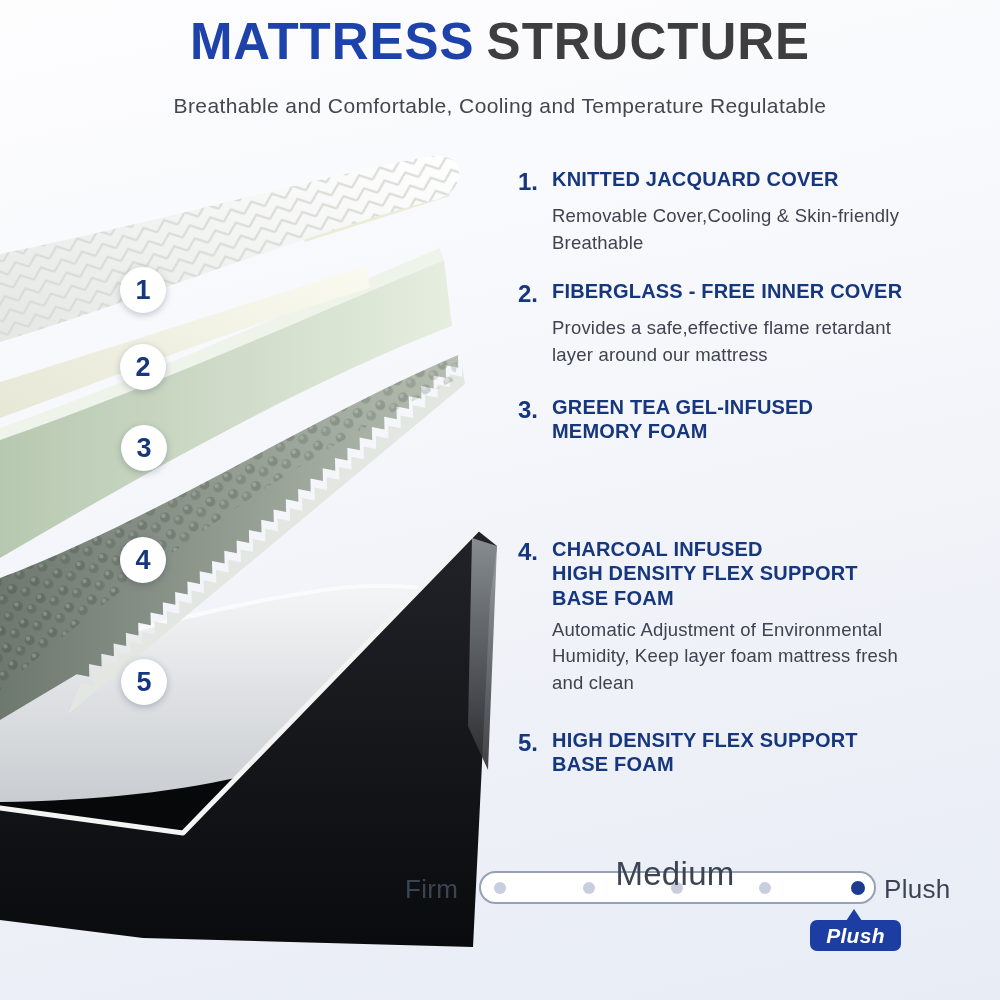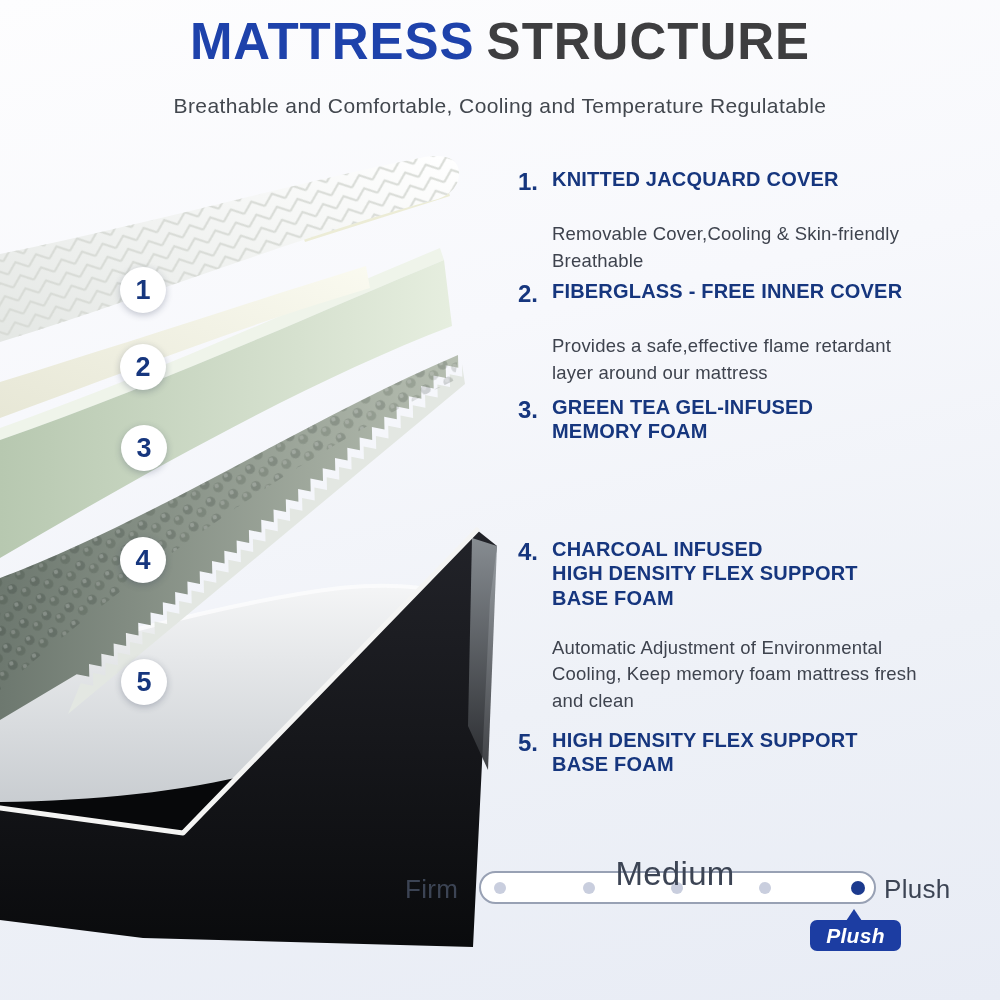--- a/index.html
+++ b/index.html
@@ -44,21 +44,21 @@
   .sec-head{display:flex;align-items:flex-start;}
   .sec-num{
     width:34px;flex:0 0 34px;font-weight:bold;font-size:24px;
     color:var(--heading-navy);line-height:1.22;
   }
   .sec-title{
     font-weight:bold;font-size:20px;color:var(--heading-navy);
     line-height:1.22;letter-spacing:.2px;white-space:pre-line;
   }
   .sec-desc{
-    margin-left:34px;margin-top:25px;font-size:18.5px;line-height:1.42;
+    margin-left:34px;margin-top:7px;font-size:18.5px;line-height:1.42;
     color:var(--body-text);white-space:pre-line;letter-spacing:.2px;
   }
   
   .scale-label{position:absolute;font-size:26px;color:var(--scale-text);letter-spacing:.3px;}
   .scale-track{
     position:absolute;left:479px;top:871px;width:397px;height:33px;
     background:#ffffff;border:2px solid var(--track-border);border-radius:18px;
     box-sizing:border-box;
   }
   .scale-dot{
@@ -187,21 +187,21 @@
   </div>
 
   <div class="section" style="top:537px;">
     <div class="sec-head">
       <span class="sec-num">4.</span>
       <span class="sec-title">CHARCOAL INFUSED
 HIGH DENSITY FLEX SUPPORT
 BASE FOAM</span>
     </div>
     <div class="sec-desc">Automatic Adjustment of Environmental
-Cooling, Keep memory foam mattress fresh
+Humidity, Keep layer foam mattress fresh
 and clean</div>
   </div>
 
   <div class="section" style="top:728px;">
     <div class="sec-head">
       <span class="sec-num">5.</span>
       <span class="sec-title">HIGH DENSITY FLEX SUPPORT
 BASE FOAM</span>
     </div>
   </div>

